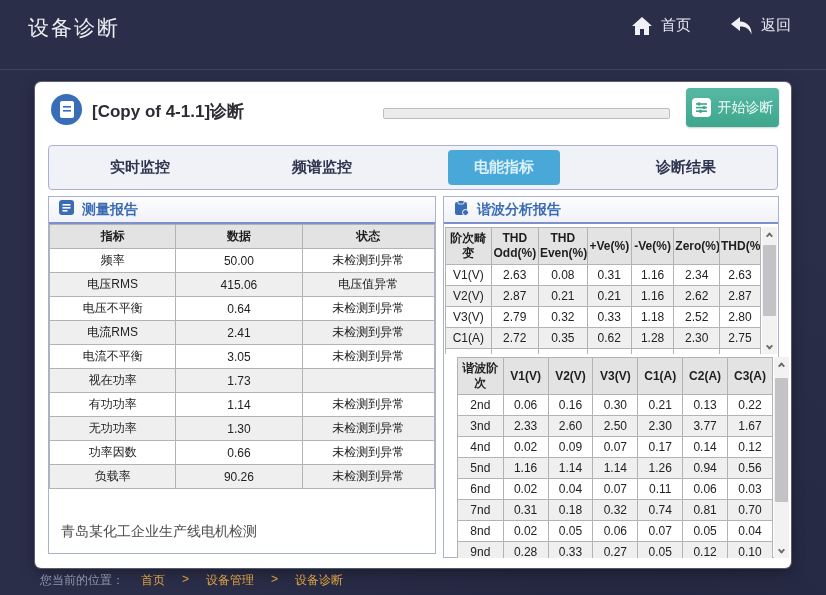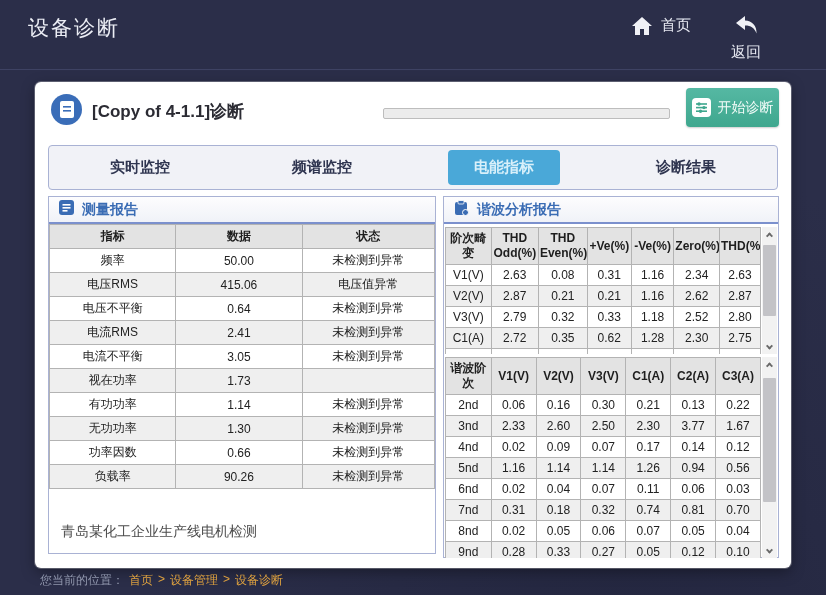--- a/index.html
+++ b/index.html
@@ -15,21 +15,21 @@
 
   
   .topbar { position:absolute; left:0; top:0; width:826px; height:70px;
     border-bottom:1px solid #3e4263; }
   .page-title { position:absolute; left:28px; top:14px; font-size:21px; letter-spacing:2px;
     color:#eceef5; font-weight:500; }
   .nav-item { position:absolute; top:16px; display:flex; align-items:center; gap:9px;
     color:#e7e9f2; font-size:15px; cursor:pointer; }
   .nav-item svg { display:block; }
   .nav-home { left:632px; }
-  .nav-back { left:731px;flex-direction:column; }
+  .nav-back { left:731px; }
 
   
   .card { position:absolute; left:35px; top:82px; width:756px; height:486px;
     background:#ffffff; border-radius:6px;
     box-shadow:0 0 0 1px rgba(255,255,255,0.25), 0 4px 14px rgba(0,0,0,0.35); }
 
   
   .doc-badge { position:absolute; left:16px; top:12px; width:31px; height:31px;
     border-radius:50%; background:#3a6db8; display:flex; align-items:center; justify-content:center; }
   .card-title { position:absolute; left:57px; top:18px; font-size:17px; font-weight:700; color:#2b2b33; }
@@ -70,35 +70,35 @@
   tbody tr:nth-child(even) td { background:#efefef; }
 
   .meas-table th { padding:4px 1px; }
   .meas-table td { padding:3px 9px; }
 
   .caption { position:absolute; left:12px; bottom:12px; font-size:14px; font-weight:400; color:#4c4c4c; }
 
   
   .tbl-wrap { position:absolute; left:1px; overflow:hidden; }
   .wrap-distortion { top:30px; height:127px; width:332px; }
-  .wrap-order      { top:160px; height:201px; width:332px; }
+  .wrap-order      { top:160px; height:201px; width:332px;margin-left:12px; }
   .tbl-wrap table { width:316px; }
 
   .vscroll { position:absolute; right:0; top:0; bottom:0; width:15px;
     background:#f2f2f2; display:flex; flex-direction:column; }
   .sb-btn { height:14px; display:flex; align-items:center; justify-content:center; cursor:pointer; }
   .sb-track { flex:1; position:relative; }
   .sb-thumb { position:absolute; left:1px; right:1px; top:4%; height:72%;
     background:#c3c3c7; border-radius:1px; cursor:pointer; }
   .chev { display:inline-block; width:5px; height:5px; border-left:2px solid #6a6a6a; border-top:2px solid #6a6a6a; }
   .chev.up { transform:rotate(45deg) translate(1px,1px); }
   .chev.down { transform:rotate(225deg) translate(1px,1px); }
 
   
-  .crumbbar { position:absolute; left:40px; top:572px; font-size:12px; display:flex; gap:5px; }
+  .crumbbar { position:absolute; left:40px; top:572px; font-size:12px; display:flex; gap:17px; }
   .crumb-label { color:#9197ad; }
   .crumb-link { color:#dfa23f; cursor:pointer; }
   .crumb-sep { color:#dfa23f; }
 </style>
 </head>
 <body>
 
 <div class="screen">
 
   <div class="topbar">

